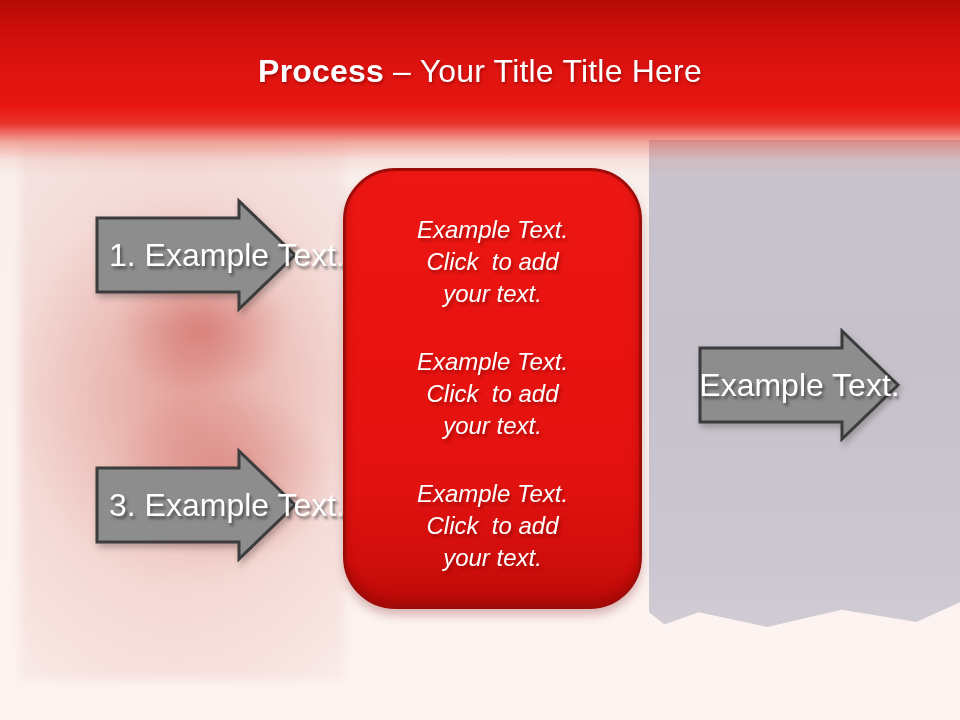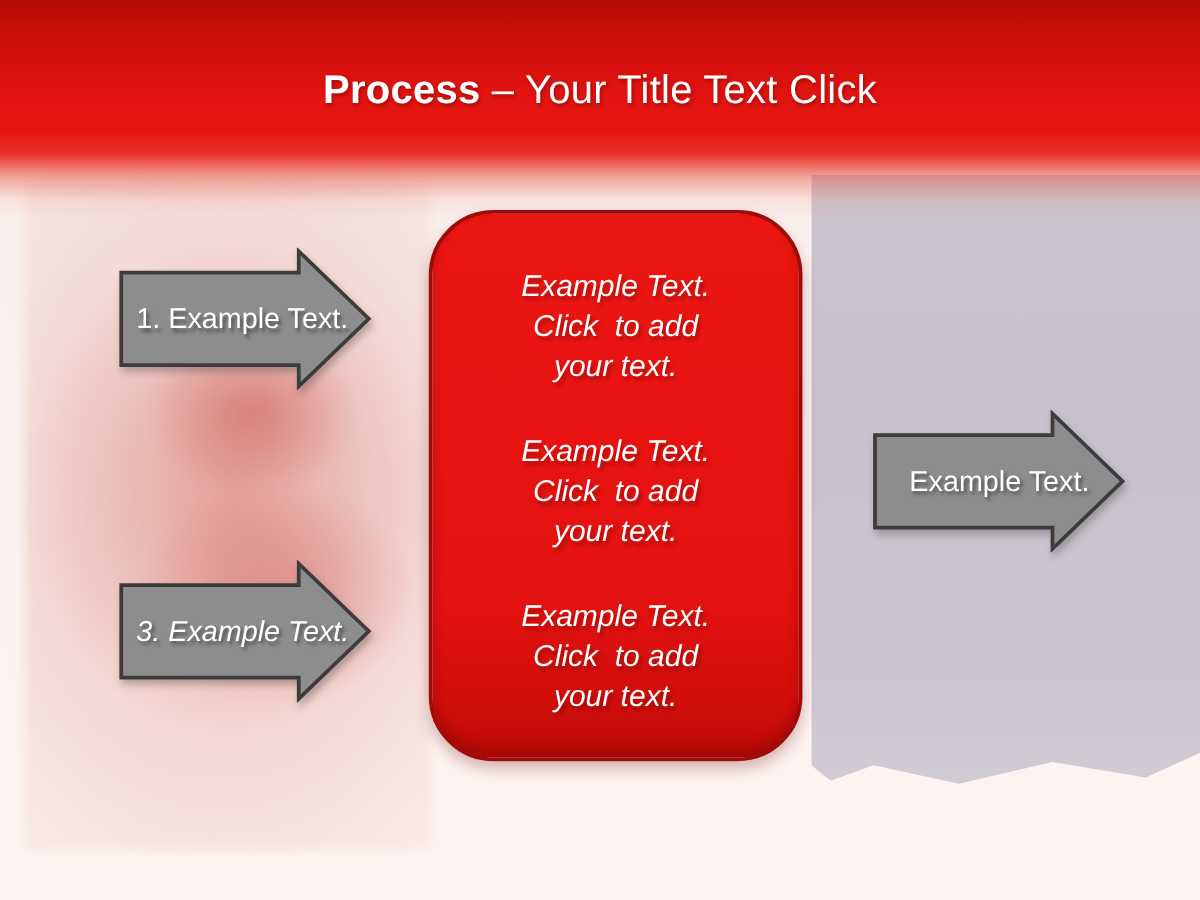--- a/index.html
+++ b/index.html
@@ -45,28 +45,28 @@
   }
   .title .t-bold{font-weight:700;}
 
   
   .arrow{position:absolute;width:203px;height:114px;z-index:3;}
   .arrow svg{position:absolute;left:0;top:0;width:100%;height:100%;
     filter:drop-shadow(2px 4px 3px rgba(70,60,60,0.35));}
   .arrow polygon{fill:var(--arrow-fill,#8d8d8d);stroke:var(--arrow-border,#3c3c3c);stroke-width:3;}
   .arrow-label{
     position:absolute;top:50%;transform:translateY(-50%);
-    color:#ffffff;font-size:23px;white-space:nowrap;
+    color:#ffffff;font-size:32px;white-space:nowrap;
     text-shadow:2px 3px 3px rgba(40,40,40,0.6);
   }
   .arrow-label.align-left{left:14px;}
   .arrow-label.align-center{left:0;right:0;text-align:center;}
   .a1{left:95px;top:198px;}
   .a2{left:95px;top:325px;}
-  .a3{left:95px;top:448px;font-style:italic;}
+  .a3{left:95px;top:448px;}
   .a-out{left:698px;top:328px;}
 
   
   .redbox{
     position:absolute;left:343px;top:168px;width:299px;height:441px;z-index:3;
     box-sizing:border-box;border:3px solid var(--box-border,#9e0c09);border-radius:52px;
     background:linear-gradient(180deg,#ec1713 0%,var(--box-red,#e81310) 45%,#e21210 72%,#d00e0b 90%,#b90b08 100%);
     box-shadow:0 6px 10px rgba(130,40,40,0.30), inset 0 -5px 9px rgba(130,5,5,0.45);
     display:flex;flex-direction:column;align-items:center;
     padding-top:43px;gap:36px;
@@ -80,21 +80,21 @@
 </style>
 </head>
 <body>
 
 <div class="slide">
 
   <div class="bg-left-blob"></div>
   <div class="bg-right-panel"></div>
 
   <div class="header">
-    <h1 class="title"><span class="t-bold">Process</span><span> – Your Title Text Click</span></h1>
+    <h1 class="title"><span class="t-bold">Process</span><span> – Your Title Title Here</span></h1>
   </div>
 
   <div class="arrow a1">
     <svg viewBox="0 0 203 114" aria-hidden="true">
       <polygon points="2,20 144,20 144,3 200,57 144,111 144,94 2,94"></polygon>
     </svg>
     <span class="arrow-label align-left">1. Example Text.</span>
   </div>
 
 

